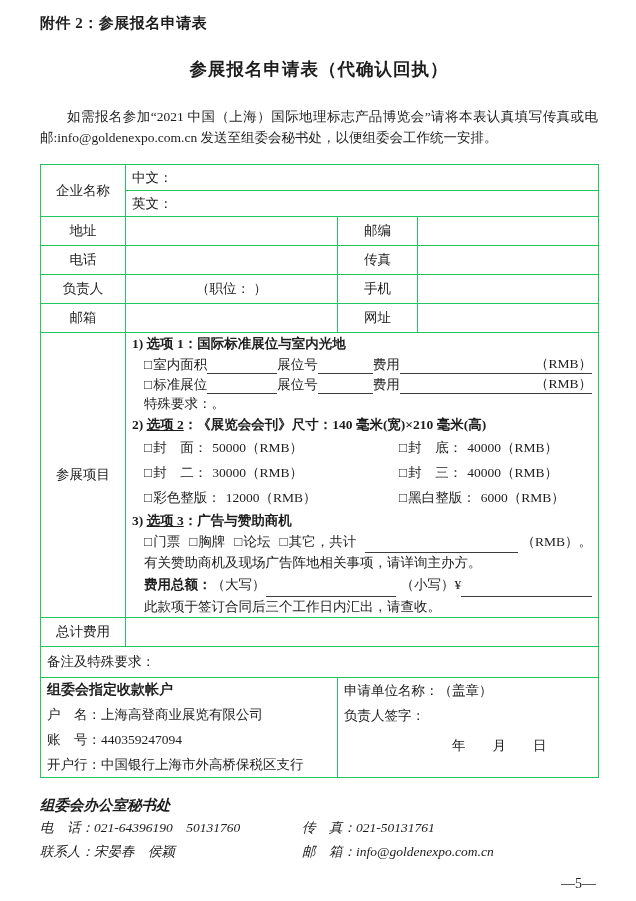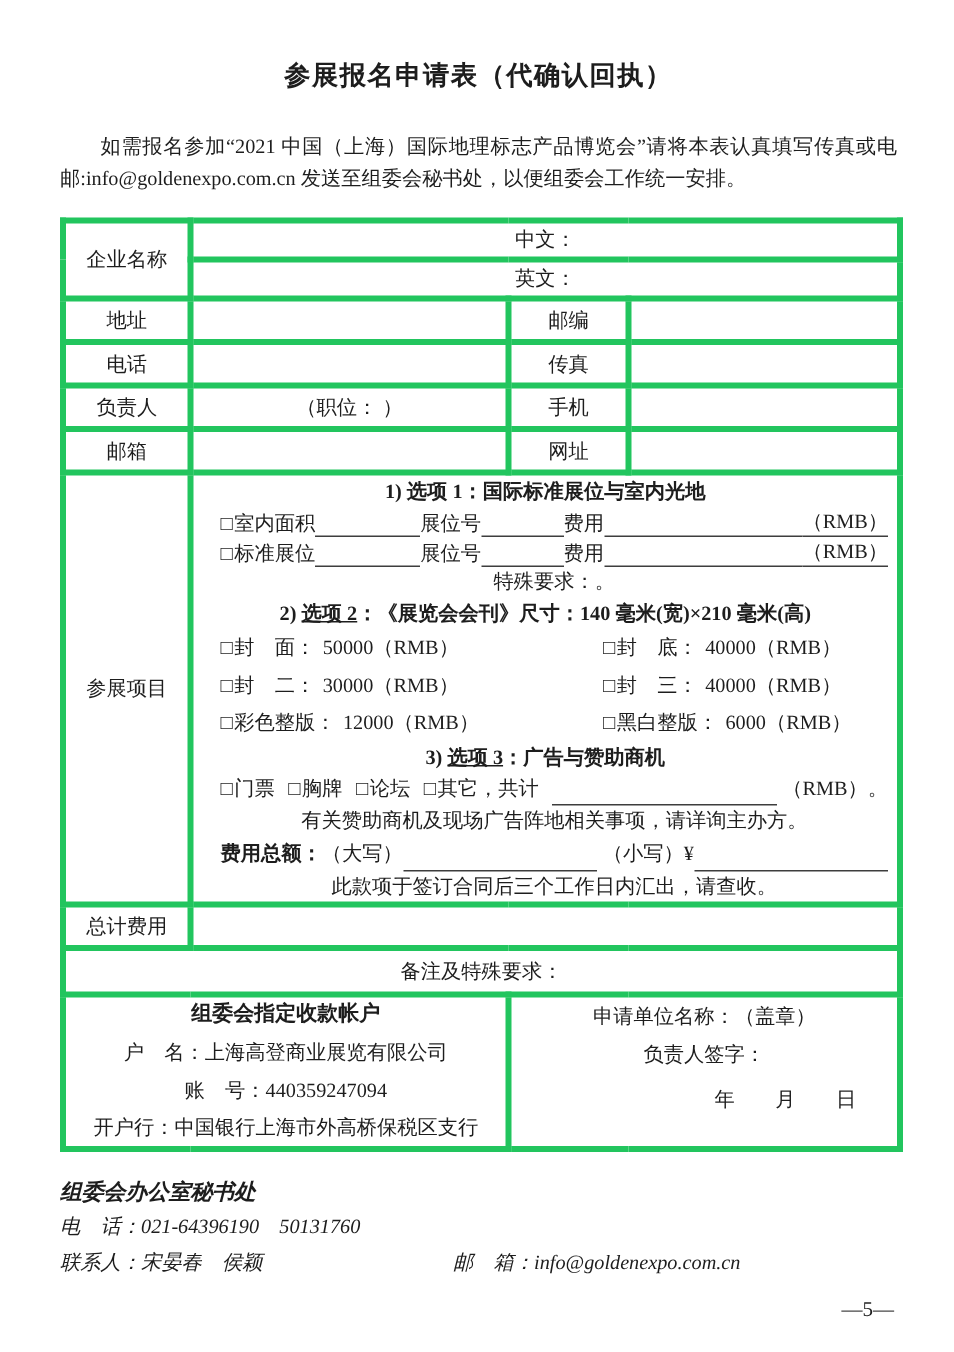--- a/index.html
+++ b/index.html
@@ -10,21 +10,21 @@
     color: #1d1d1d;
     font-family: "Liberation Serif", "DejaVu Serif", serif;
   }
   .page { padding: 14px 38px 0 40px; }
 
   .attachment { font-weight: bold; font-size: 15px; letter-spacing: 0.5px; }
   .doc-title { text-align: center; font-weight: bold; font-size: 17.5px; margin-top: 24px; letter-spacing: 1px; }
   .intro { font-size: 13.5px; line-height: 21px; margin-top: 25px; text-indent: 2em; text-align: justify; }
 
   table.reg { border-collapse: collapse; width: 558px; margin-top: 16px; table-layout: fixed; }
-  table.reg td { border: 4px solid #22c55e; font-size: 13.5px; padding: 0 6px; text-align: center; }
+  table.reg td { border: 1px solid #22c55e; font-size: 13.5px; padding: 0 6px; }
   td.lbl { text-align: center; padding: 0; }
   td.valcell { padding: 0 8px; }
   .name-row td { height: 26px; }
   .info-row td { height: 29px; }
   .pos-center { text-align: center; }
 
   .items-cell { padding: 4px 9px 3px 9px; vertical-align: top; }
   .opt-heading { font-weight: bold; font-size: 13.5px; line-height: 21px; }
   .opt-heading .u { text-decoration: underline; }
   .opt-line { display: flex; align-items: flex-end; line-height: 19px; padding-left: 12px; font-size: 13.5px; }
@@ -57,20 +57,21 @@
   .footer-heading { font-weight: bold; font-size: 14.5px; line-height: 22px; }
   .footer-line { font-size: 13.5px; line-height: 24px; display: flex; }
   .fc-left { width: 262px; }
   .page-number { text-align: right; font-size: 14px; margin-top: 12px; padding-right: 2px; }
 </style>
 </head>
 <body>
 
 <div class="page">
 
+  <div class="attachment">附件 2：参展报名申请表</div>
 
   <div class="doc-title">参展报名申请表（代确认回执）</div>
 
   <div class="intro">如需报名参加“2021 中国（上海）国际地理标志产品博览会”请将本表认真填写传真或电邮:info@goldenexpo.com.cn 发送至组委会秘书处，以便组委会工作统一安排。</div>
 
   <table class="reg">
     <colgroup>
       <col style="width:85px">
         <col style="width:212px">
         <col style="width:80px">
@@ -229,20 +230,21 @@
         <div class="app-line date-line">年　　月　　日</div>
       </td>
     </tr>
   </tbody>
     </table>
 
   <div class="footer">
     <div class="footer-heading">组委会办公室秘书处</div>
     <div class="footer-line">
       <span class="fc-left">电　话：021-64396190　50131760</span>
+      <span>传　真：021-50131761</span>
     </div>
     <div class="footer-line">
       <span class="fc-left">联系人：宋晏春　侯颖</span>
       <span>邮　箱：info@goldenexpo.com.cn</span>
     </div>
   </div>
 
   <div class="page-number">—5—</div>
 
 </div>

